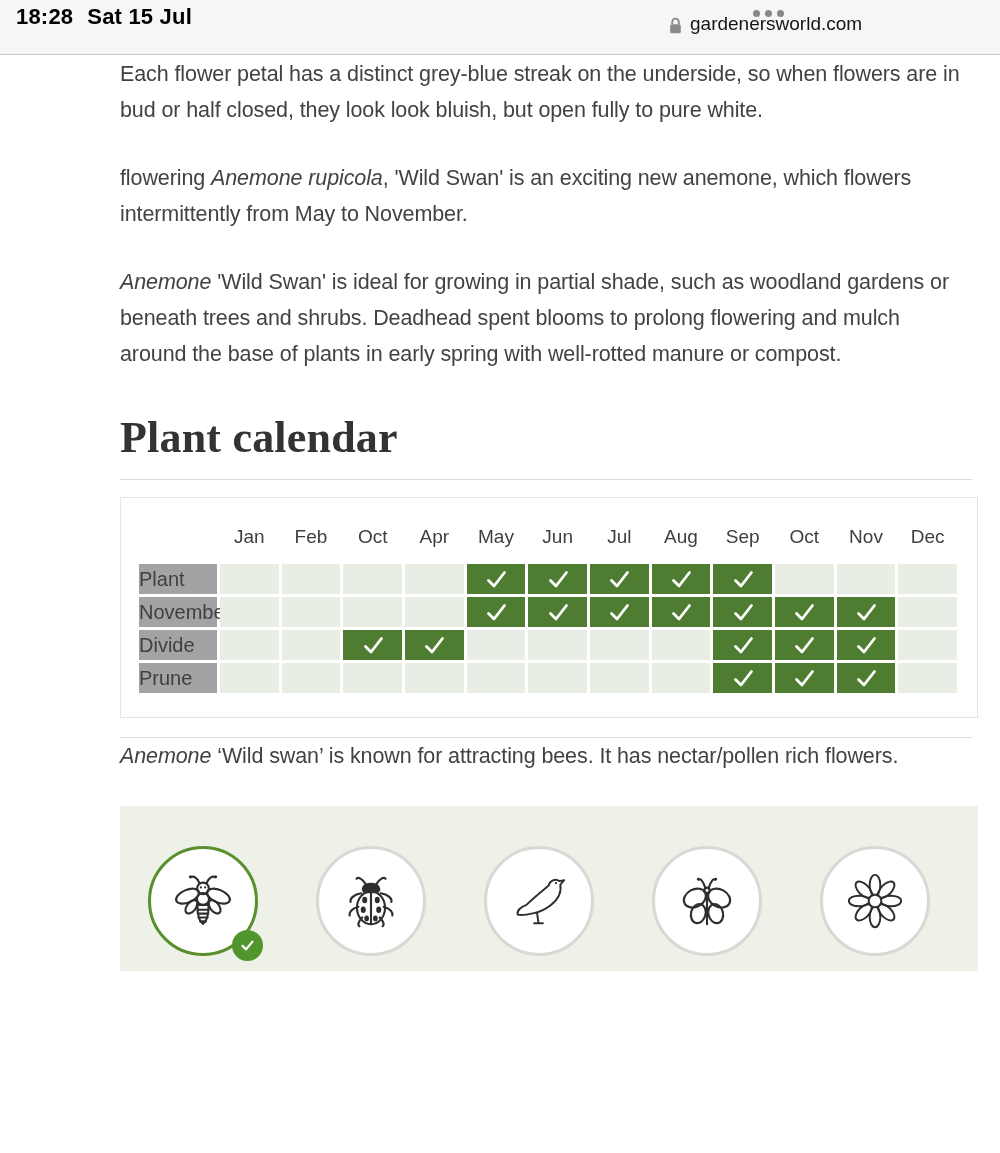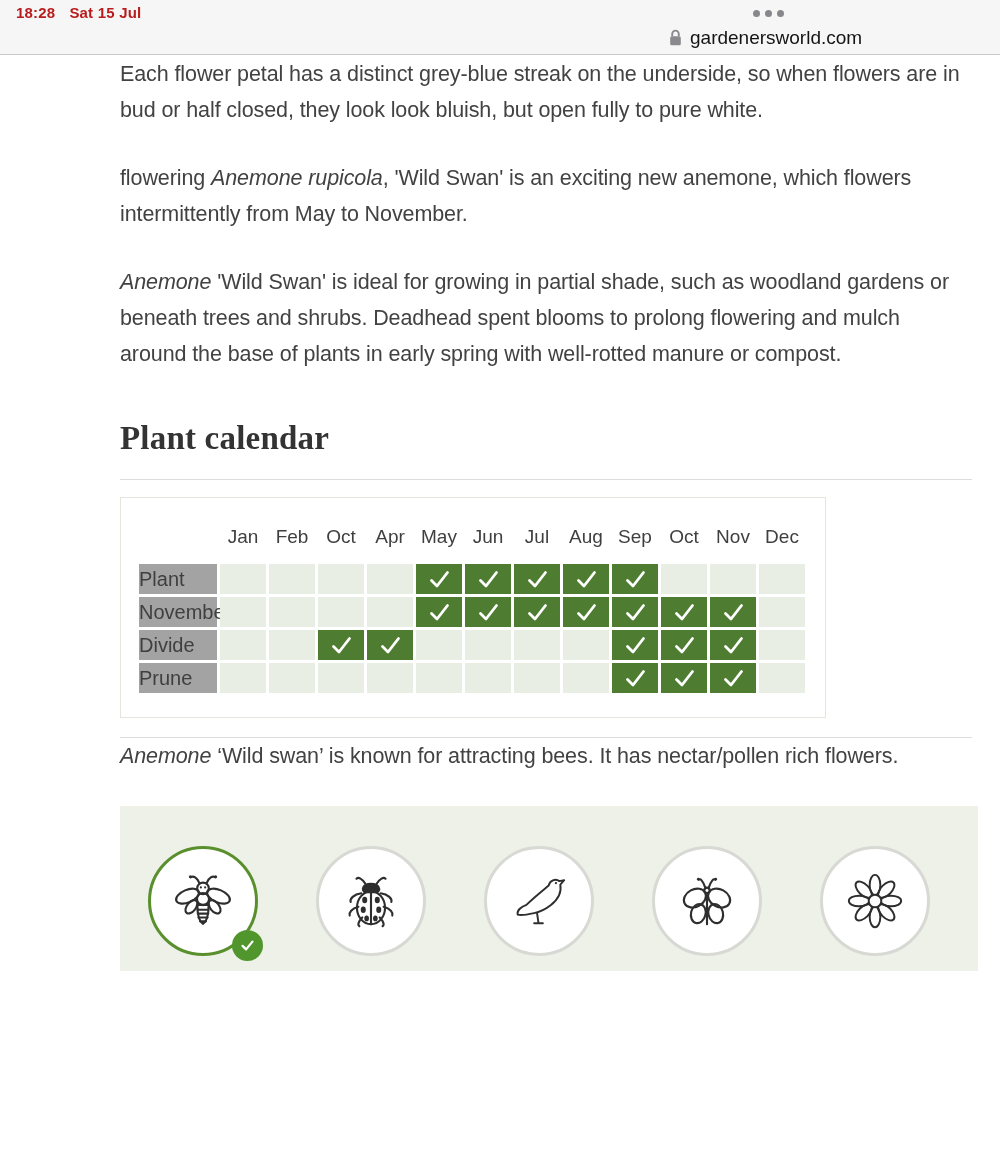--- a/index.html
+++ b/index.html
@@ -7,50 +7,50 @@
     width:1000px;height:1153px;overflow:hidden;background:#fff;
     font-family:"Liberation Sans", sans-serif;color:#424242;
     position:relative;
   }
   
   .status-bar{
     position:relative;height:55px;background:#f6f6f6;
     border-bottom:1px solid #c9c9c9;box-sizing:border-box;
   }
   .sb-time{
-    position:absolute;left:16px;top:4px;font-size:15px;font-weight:700;color:#b91c1c;
+    position:absolute;left:16px;top:4px;font-size:22px;font-weight:700;color:#000000;
     letter-spacing:.2px;
   }
   .sb-time .sb-date{margin-left:14px;font-weight:700;}
   .sb-dots{position:absolute;left:753px;top:10px;display:flex;gap:5px;}
   .sb-dot{width:7px;height:7px;border-radius:50%;background:#87878c;}
   .sb-site{
-    position:absolute;left:668px;top:27px;display:flex;align-items:center;gap:7px;
+    position:absolute;left:668px;top:13px;display:flex;align-items:flex-end;gap:7px;
     font-size:19px;color:#141414;
   }
   
   .content{padding:0 28px 0 120px;}
   .content p{
     font-size:21.5px;line-height:36px;color:#424242;margin:0 0 32px 0;
     letter-spacing:-0.1px;
   }
   .content p:first-child{margin-top:1px;}
   em{font-style:italic;}
   a.body-link{color:#8e2158;text-decoration:underline;}
   h2.section-heading, h3.section-heading{
     font-family:"Liberation Serif","DejaVu Serif",serif;
     font-weight:600;color:#333;margin:44px 0 0 0;letter-spacing:.2px;
   }
-  h2.section-heading{font-size:33px;line-height:44px;}
+  h2.section-heading{font-size:44px;line-height:44px;}
   h3.section-heading{font-size:33px;line-height:42px;}
   hr.rule{border:none;border-top:1px solid #dcdcdc;margin:19px 0 0 0;}
   
   .calendar-box{
     margin-top:17px;border:1px solid #e2e6dc;background:#fff;
-    padding:20px 20px 24px 18px;box-sizing:border-box;width:706px;
+    padding:20px 20px 24px 18px;box-sizing:border-box;width:858px;
   }
   .calendar-grid{
     display:grid;grid-template-columns:78px repeat(12,1fr);
     gap:3px;
   }
   .cal-month{
     text-align:center;font-size:19px;color:#3f3f3f;
     padding:8px 0 13px 0;background:#fff;
   }
   .cal-corner{background:#fff;}

